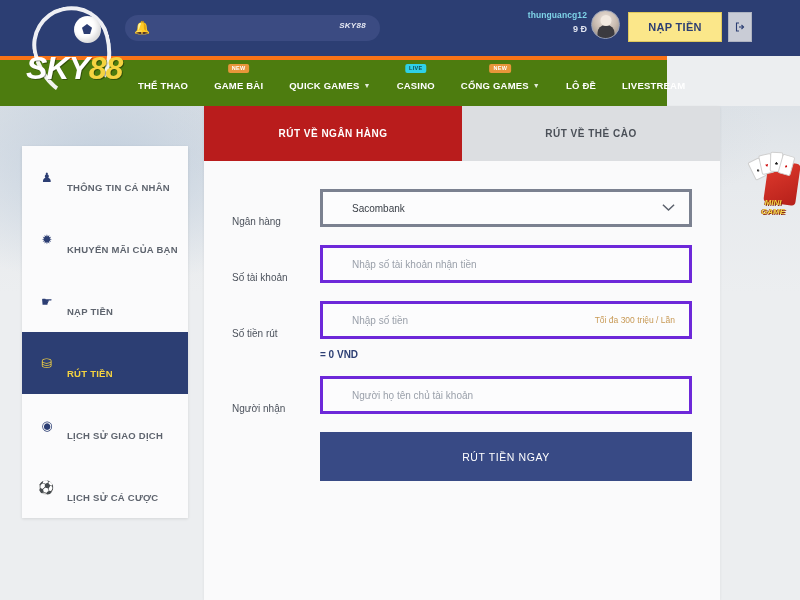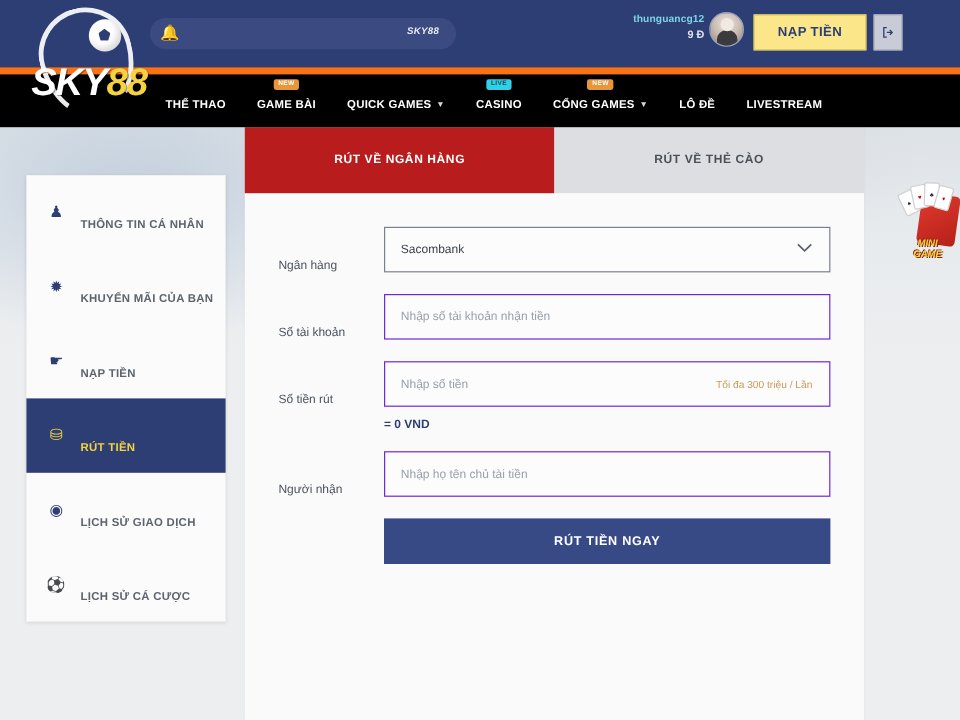--- a/index.html
+++ b/index.html
@@ -170,23 +170,23 @@
     line-height: 1;
     text-shadow: 1px 1px 0 rgba(0,0,0,.35);
   }
   .logo-sky { color: #ffffff; }
   .logo-88 { color: #f5d340; }
 
   
   .navbar {
     position: absolute;
     left: 0; top: 56px;
-    width: 800px; height: 50px;
-    background: #000000;
-    border-top: 6px solid #f97316;
+    width: 667px; height: 50px;
+    background: #4d7c0f;
+    border-top: 4px solid #f97316;
     z-index: 15;
   }
   .nav-list {
     position: absolute;
     left: 125px; top: 0;
     height: 50px;
     display: flex;
     align-items: center;
     gap: 0;
   }
@@ -334,24 +334,24 @@
     width: 88px;
     flex: 0 0 88px;
     font-size: 10px;
     color: #4c525c;
   }
   .field {
     position: relative;
     flex: 1;
     height: 38px;
     background: #fcfcfd;
-    border: 1px solid #6d28d9;
+    border: 3px solid #6d28d9;
     display: flex;
     align-items: center;
-    padding: 0 13px;
+    padding: 0 29px;
   }
   .field.select {
     border-color: #7b8190;
     cursor: pointer;
   }
   .field-value {
     font-size: 10px;
     color: #3b4048;
   }
   .field-placeholder {
@@ -379,26 +379,26 @@
     font-weight: bold;
     color: #2c3e73;
   }
 
   .submit-wrap {
     margin: 16px 0 0 88px;
     padding-bottom: 30px;
   }
   .submit-btn {
     width: 100%;
-    height: 38px;
+    height: 49px;
     background: #384a85;
     border: none;
     color: #ffffff;
     font-size: 10.5px;
-    font-weight: bold;
+    font-weight: normal;
     letter-spacing: .6px;
     cursor: pointer;
     font-family: inherit;
   }
 
   
   .minigame {
     position: absolute;
     right: 0px; top: 42px;
     width: 54px; height: 72px;
@@ -578,21 +578,21 @@
           <span class="field-placeholder">Nhập số tiền</span>
           <span class="field-hint">Tối đa 300 triệu / Lần</span>
         </div>
       </div>
 
       <div class="converted">= 0 VND</div>
 
       <div class="row">
         <div class="row-label">Người nhận</div>
         <div class="field">
-          <span class="field-placeholder">Nhập họ tên chủ tài tiền</span>
+          <span class="field-placeholder">Người họ tên chủ tài khoản</span>
         </div>
       </div>
 
       <div class="submit-wrap">
         <button class="submit-btn">RÚT TIỀN NGAY</button>
       </div>
 
     </div>
   </div>
 

